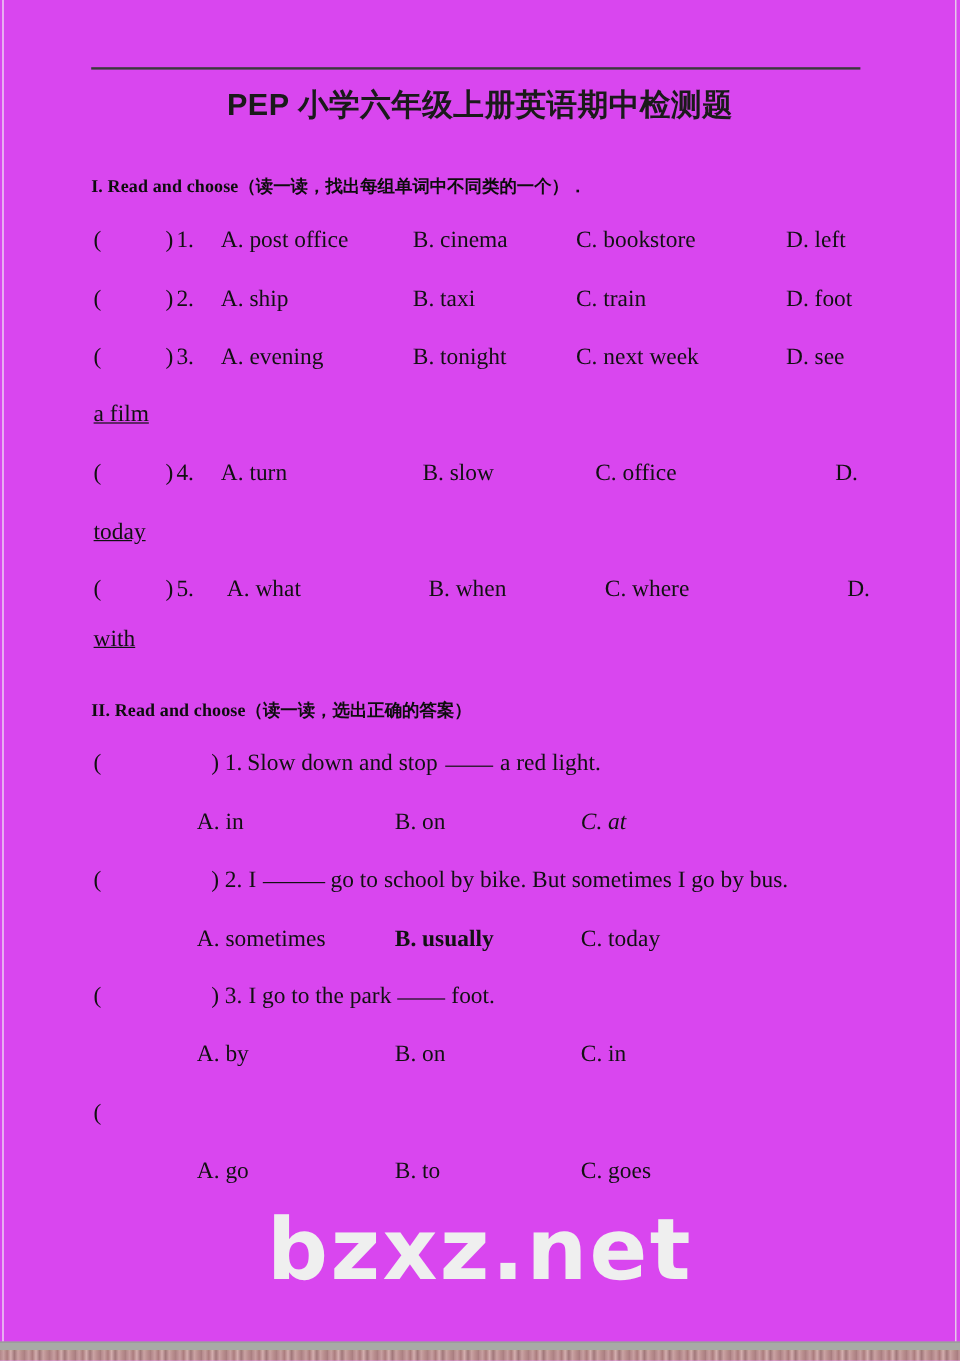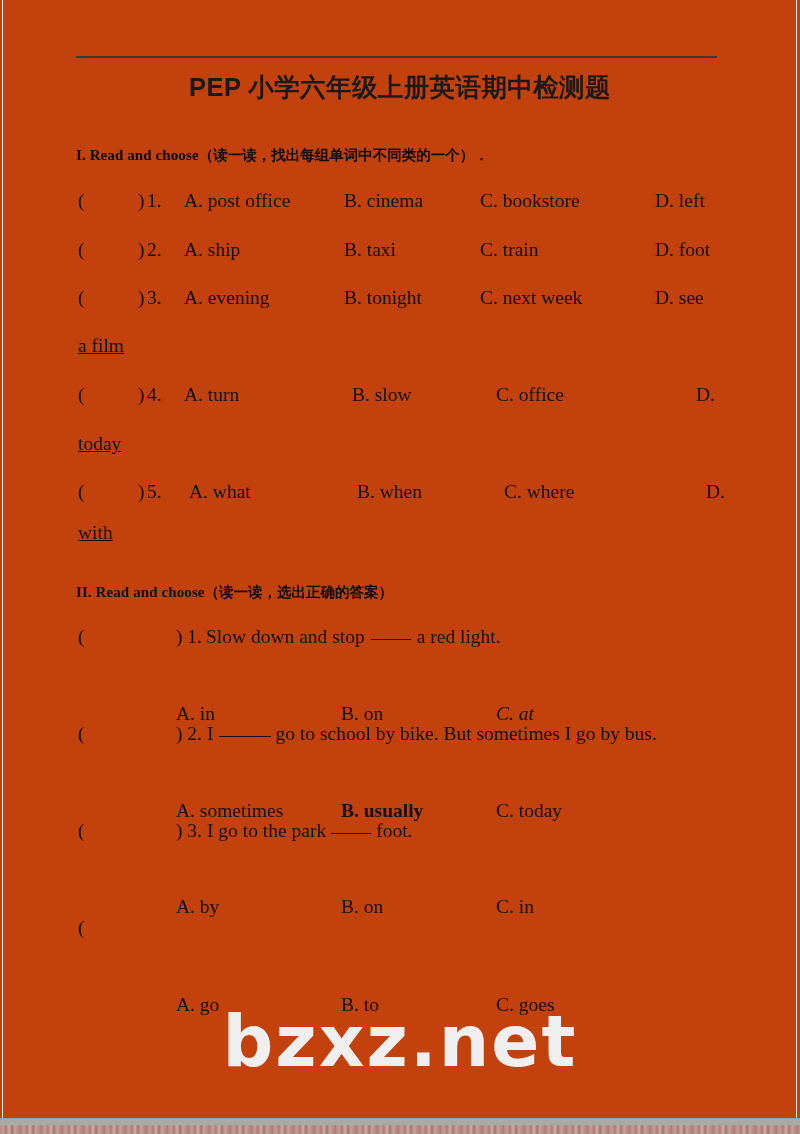--- a/index.html
+++ b/index.html
@@ -16,21 +16,21 @@
     font-family: "Liberation Serif", "DejaVu Serif", serif;
     color: #111111;
   }
 
   
   #page {
     position: absolute;
     left: 0; top: 0;
     width: 800px;
     height: 1134px;
-    background: #c2410c;
+    background: #d946ef;
     box-sizing: border-box;
   }
   .page-edge-right {
     position: absolute;
     right: 3px; top: 0;
     width: 1px; height: 1118px;
     background: #e9e9e9;
   }
   .page-edge-left {
     position: absolute;
@@ -152,28 +152,27 @@
     display: inline-block;
     border-bottom: 1.6px solid #111111;
     vertical-align: 3px;
   }
   .blank.b-short { width: 40px; }
   .blank.b-mid   { width: 52px; }
   .blank.b-long  { width: 72px; }
 
   .optrow {
     position: absolute;
-    left: 12px;
+    left: 0;
     width: 680px;
     height: 30px;
     font-size: 19.5px;
     line-height: 30px;
     color: #111111;
     white-space: nowrap;
-    margin-top: 28px;
   }
 
   
   .watermark {
     position: absolute;
     left: 0;
     top: 1000px;
     width: 800px;
     text-align: center;
     font-family: "DejaVu Sans", "Liberation Sans", sans-serif;

